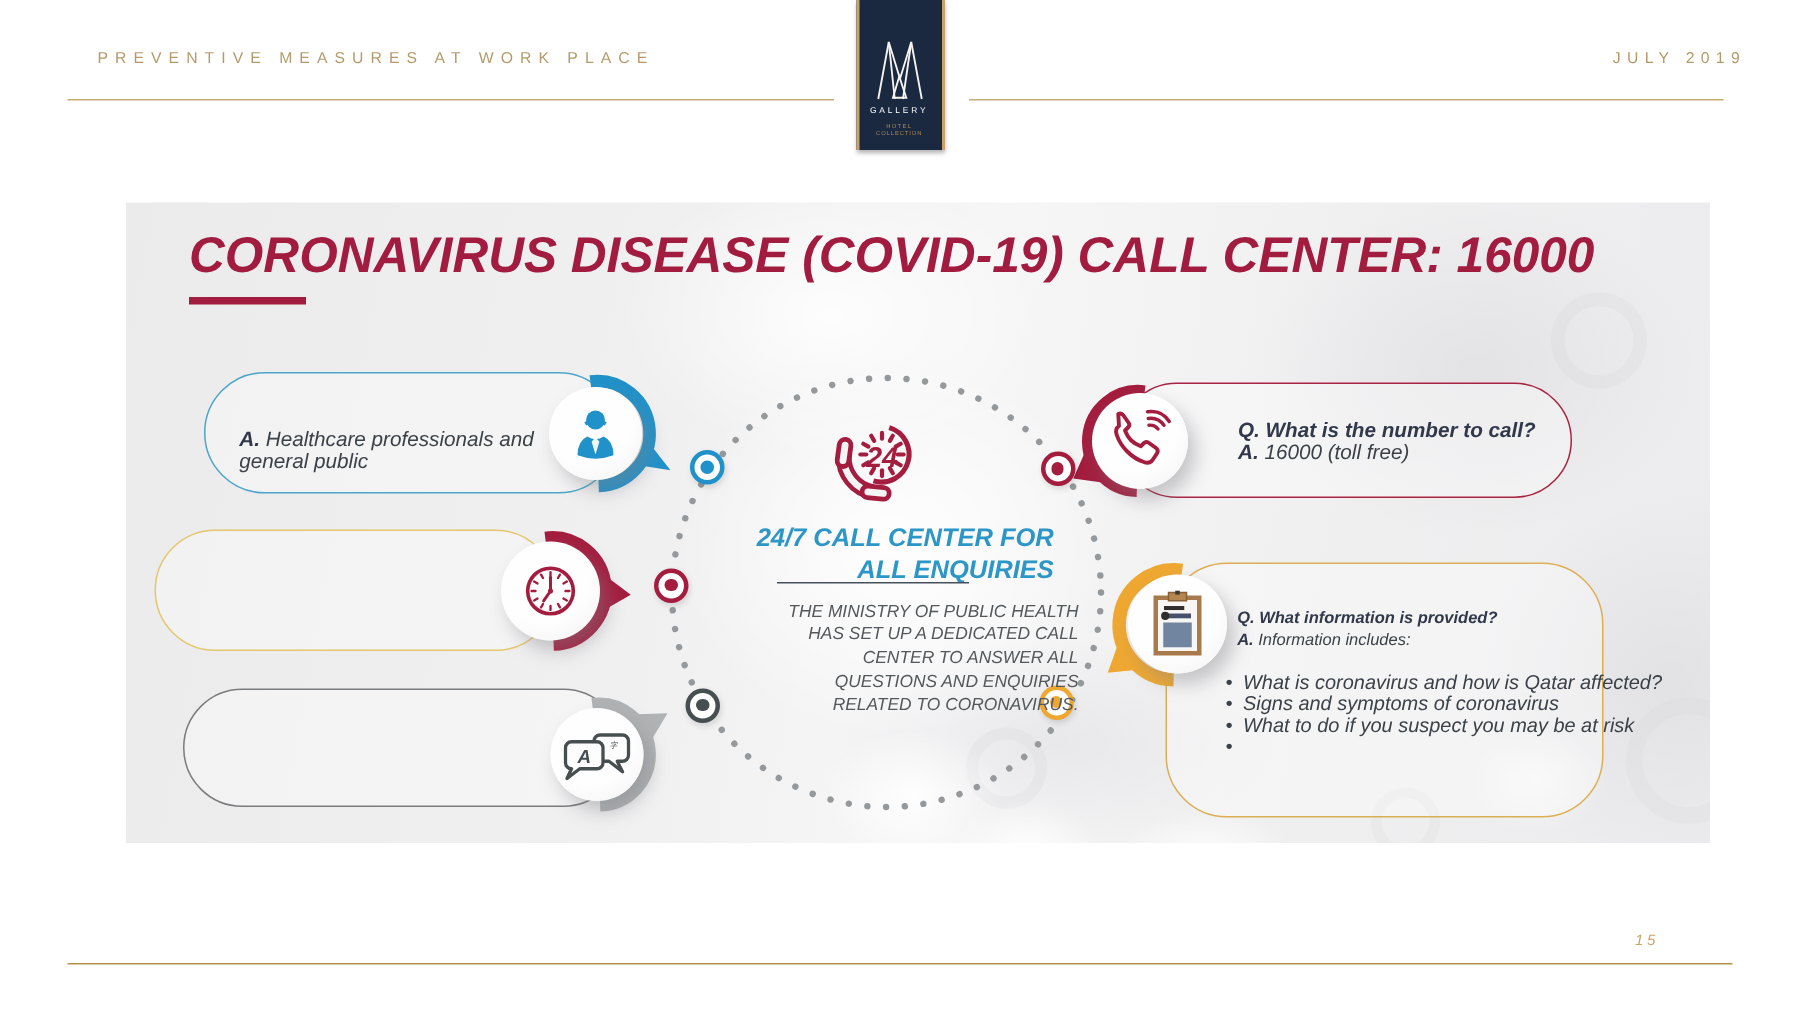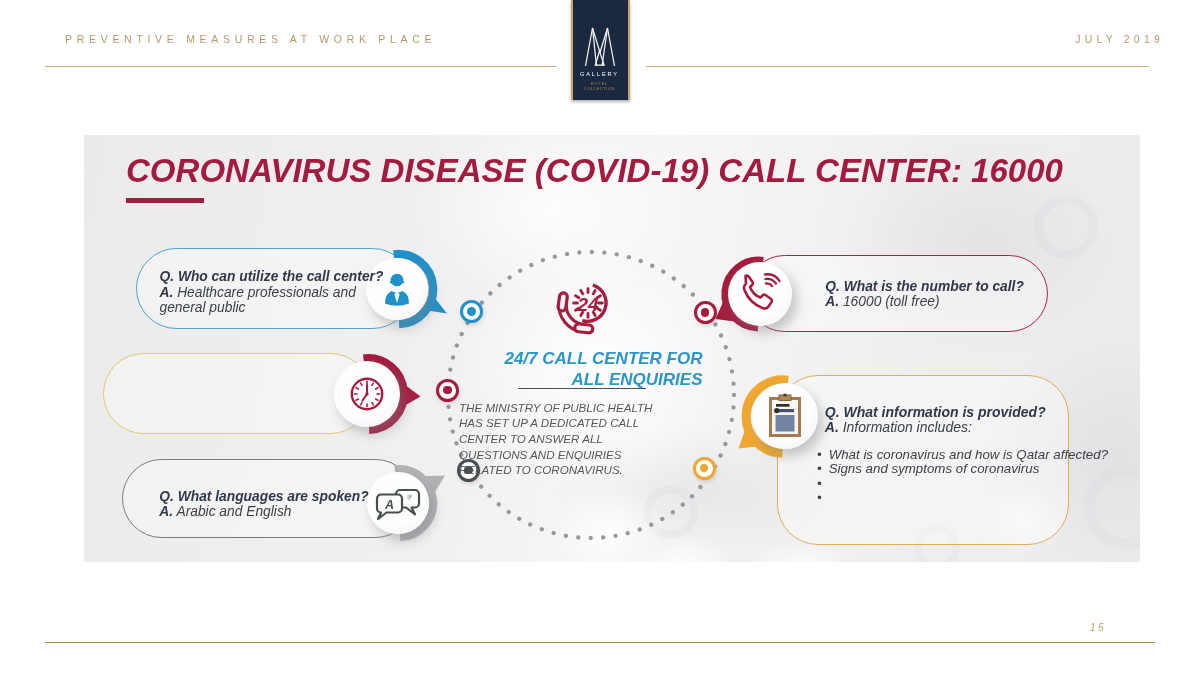--- a/index.html
+++ b/index.html
@@ -170,51 +170,51 @@
 <div style="position:absolute;left:383.1px;top:172.1px;width:8.8px;height:8.8px;border-radius:50%;background:#2191c9;"></div>
       <div style="position:absolute;left:352.0px;top:243.5px;width:23px;height:23px;border-radius:50%;background:#fff;border:3.3px solid #a41d3f;box-sizing:border-box;box-shadow:1px 2px 4px rgba(0,0,0,0.13);"></div>
 <div style="position:absolute;left:359.1px;top:250.6px;width:8.8px;height:8.8px;border-radius:50%;background:#a41d3f;"></div>
       <div style="position:absolute;left:373.0px;top:323.5px;width:23px;height:23px;border-radius:50%;background:#fff;border:3.3px solid #474e50;box-sizing:border-box;box-shadow:1px 2px 4px rgba(0,0,0,0.13);"></div>
 <div style="position:absolute;left:380.1px;top:330.6px;width:8.8px;height:8.8px;border-radius:50%;background:#474e50;"></div>
       <div style="position:absolute;left:609.5px;top:166.0px;width:23px;height:23px;border-radius:50%;background:#fff;border:3.3px solid #a41d3f;box-sizing:border-box;box-shadow:1px 2px 4px rgba(0,0,0,0.13);"></div>
 <div style="position:absolute;left:616.6px;top:173.1px;width:8.8px;height:8.8px;border-radius:50%;background:#a41d3f;"></div>
       <div style="position:absolute;left:608.5px;top:321.5px;width:23px;height:23px;border-radius:50%;background:#fff;border:3.3px solid #eea832;box-sizing:border-box;box-shadow:1px 2px 4px rgba(0,0,0,0.13);"></div>
 <div style="position:absolute;left:615.6px;top:328.6px;width:8.8px;height:8.8px;border-radius:50%;background:#eea832;"></div>
 
-<div class="qa" style="position:absolute;left:75.5px;top:134.3px;font-size:13.8px;line-height:15.2px;color:#3c4148;"><b>Q. Who can utilize the call center?</b><br><b>A.</b> Healthcare professionals and<br>general public</div>
-
-
-<div class="qa" style="position:absolute;left:75.3px;top:353.7px;font-size:13.8px;line-height:15.2px;color:#3c4148;"><b>Q. What languages are spoken?</b><br><b>A.</b> Arabic and English</div>
+<div class="qa" style="position:absolute;left:75.5px;top:134.3px;font-size:13.8px;line-height:15.2px;color:#3c4148;"><br><b>A.</b> Healthcare professionals and<br>general public</div>
+
+
 
 <div class="qa" style="position:absolute;left:741.3px;top:143.7px;font-size:13.8px;line-height:15.2px;color:#3c4148;"><b>Q. What is the number to call?</b><br><b>A.</b> 16000 (toll free)</div>
 
-<div class="qa" style="position:absolute;left:740.8px;top:269.7px;font-size:14px;line-height:15.2px;color:#3c4148;"><b>Q. What information is provided?</b><br><b>A.</b> Information includes:</div>
+<div class="qa" style="position:absolute;left:740.8px;top:269.7px;font-size:11px;line-height:15.2px;color:#3c4148;"><b>Q. What information is provided?</b><br><b>A.</b> Information includes:</div>
 
 <div class="qa" style="position:absolute;left:733px;top:312.5px;font-size:13.3px;line-height:14.5px;color:#3c4148;">
 <div style="display:flex;">
           <span style="margin-right:7px;">•</span>
           <span>What is coronavirus and how is Qatar affected?</span>
         </div>
 <div style="display:flex;">
           <span style="margin-right:7px;">•</span>
           <span>Signs and symptoms of coronavirus</span>
         </div>
 <div style="display:flex;">
           <span style="margin-right:7px;">•</span>
+          <span>What to do if you suspect you may be at risk</span>
         </div>
 <div style="display:flex;">
           <span style="margin-right:7px;">•</span>
         </div>
 </div>
 
 <div style="position:absolute;left:378.5px;top:214px;width:240px;text-align:right;font-size:17px;line-height:20.5px;font-weight:bold;color:#2c96c7;">24/7 CALL CENTER FOR<br>ALL ENQUIRIES</div>
 
 <div style="position:absolute;left:434px;top:252.8px;width:128px;height:1.6px;background:#44515a;"></div>
 
-<div style="position:absolute;left:375px;top:264.5px;width:260px;text-align:left;font-size:11.6px;line-height:15.7px;color:#54585a;">THE MINISTRY OF PUBLIC HEALTH<br>HAS SET UP A DEDICATED CALL<br>CENTER TO ANSWER ALL<br>QUESTIONS AND ENQUIRIES<br>RELATED TO CORONAVIRUS.</div>
+<div style="position:absolute;left:375px;top:264.5px;width:260px;text-align:right;font-size:11.6px;line-height:15.7px;color:#54585a;">THE MINISTRY OF PUBLIC HEALTH<br>HAS SET UP A DEDICATED CALL<br>CENTER TO ANSWER ALL<br>QUESTIONS AND ENQUIRIES<br>RELATED TO CORONAVIRUS.</div>
 
 </div>
 
 <div style="position:absolute;left:45px;top:642px;width:1110px;height:1.2px;background:#b29147;"></div>
 
 <div style="position:absolute;left:1090px;top:622px;font-size:10px;letter-spacing:2.5px;color:#c8a565;font-style:italic;">15</div>
 
 </div>
 
 </body></html>

